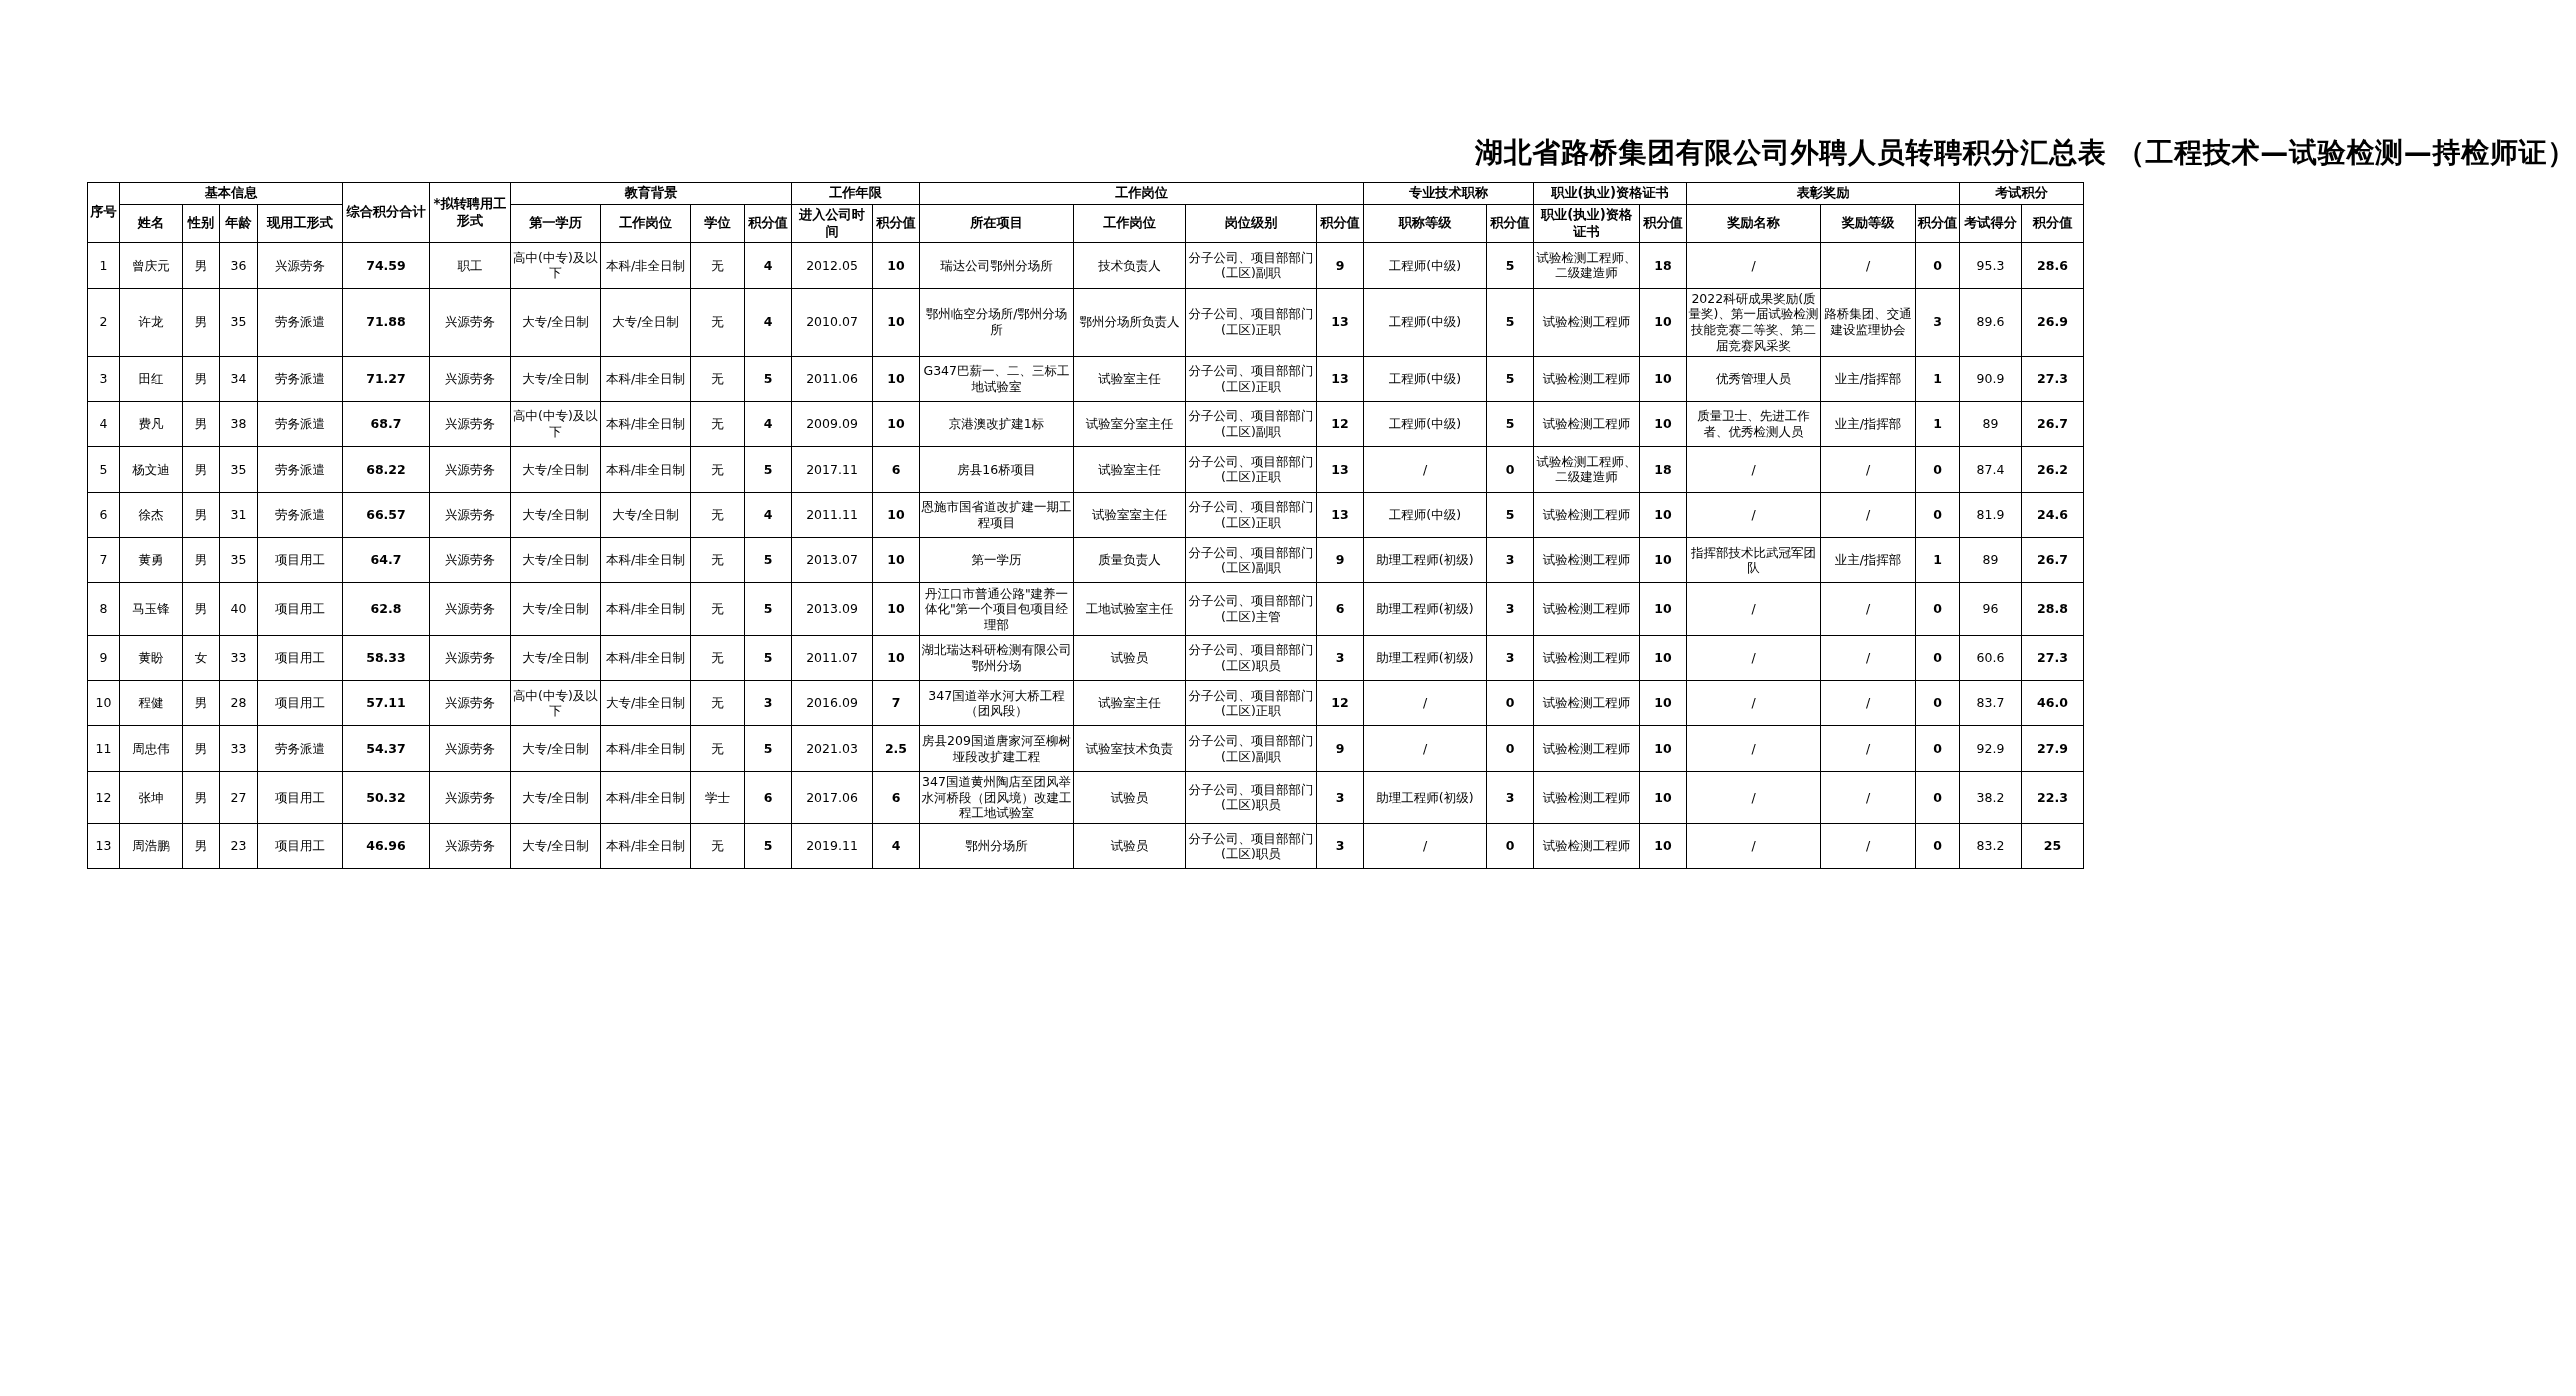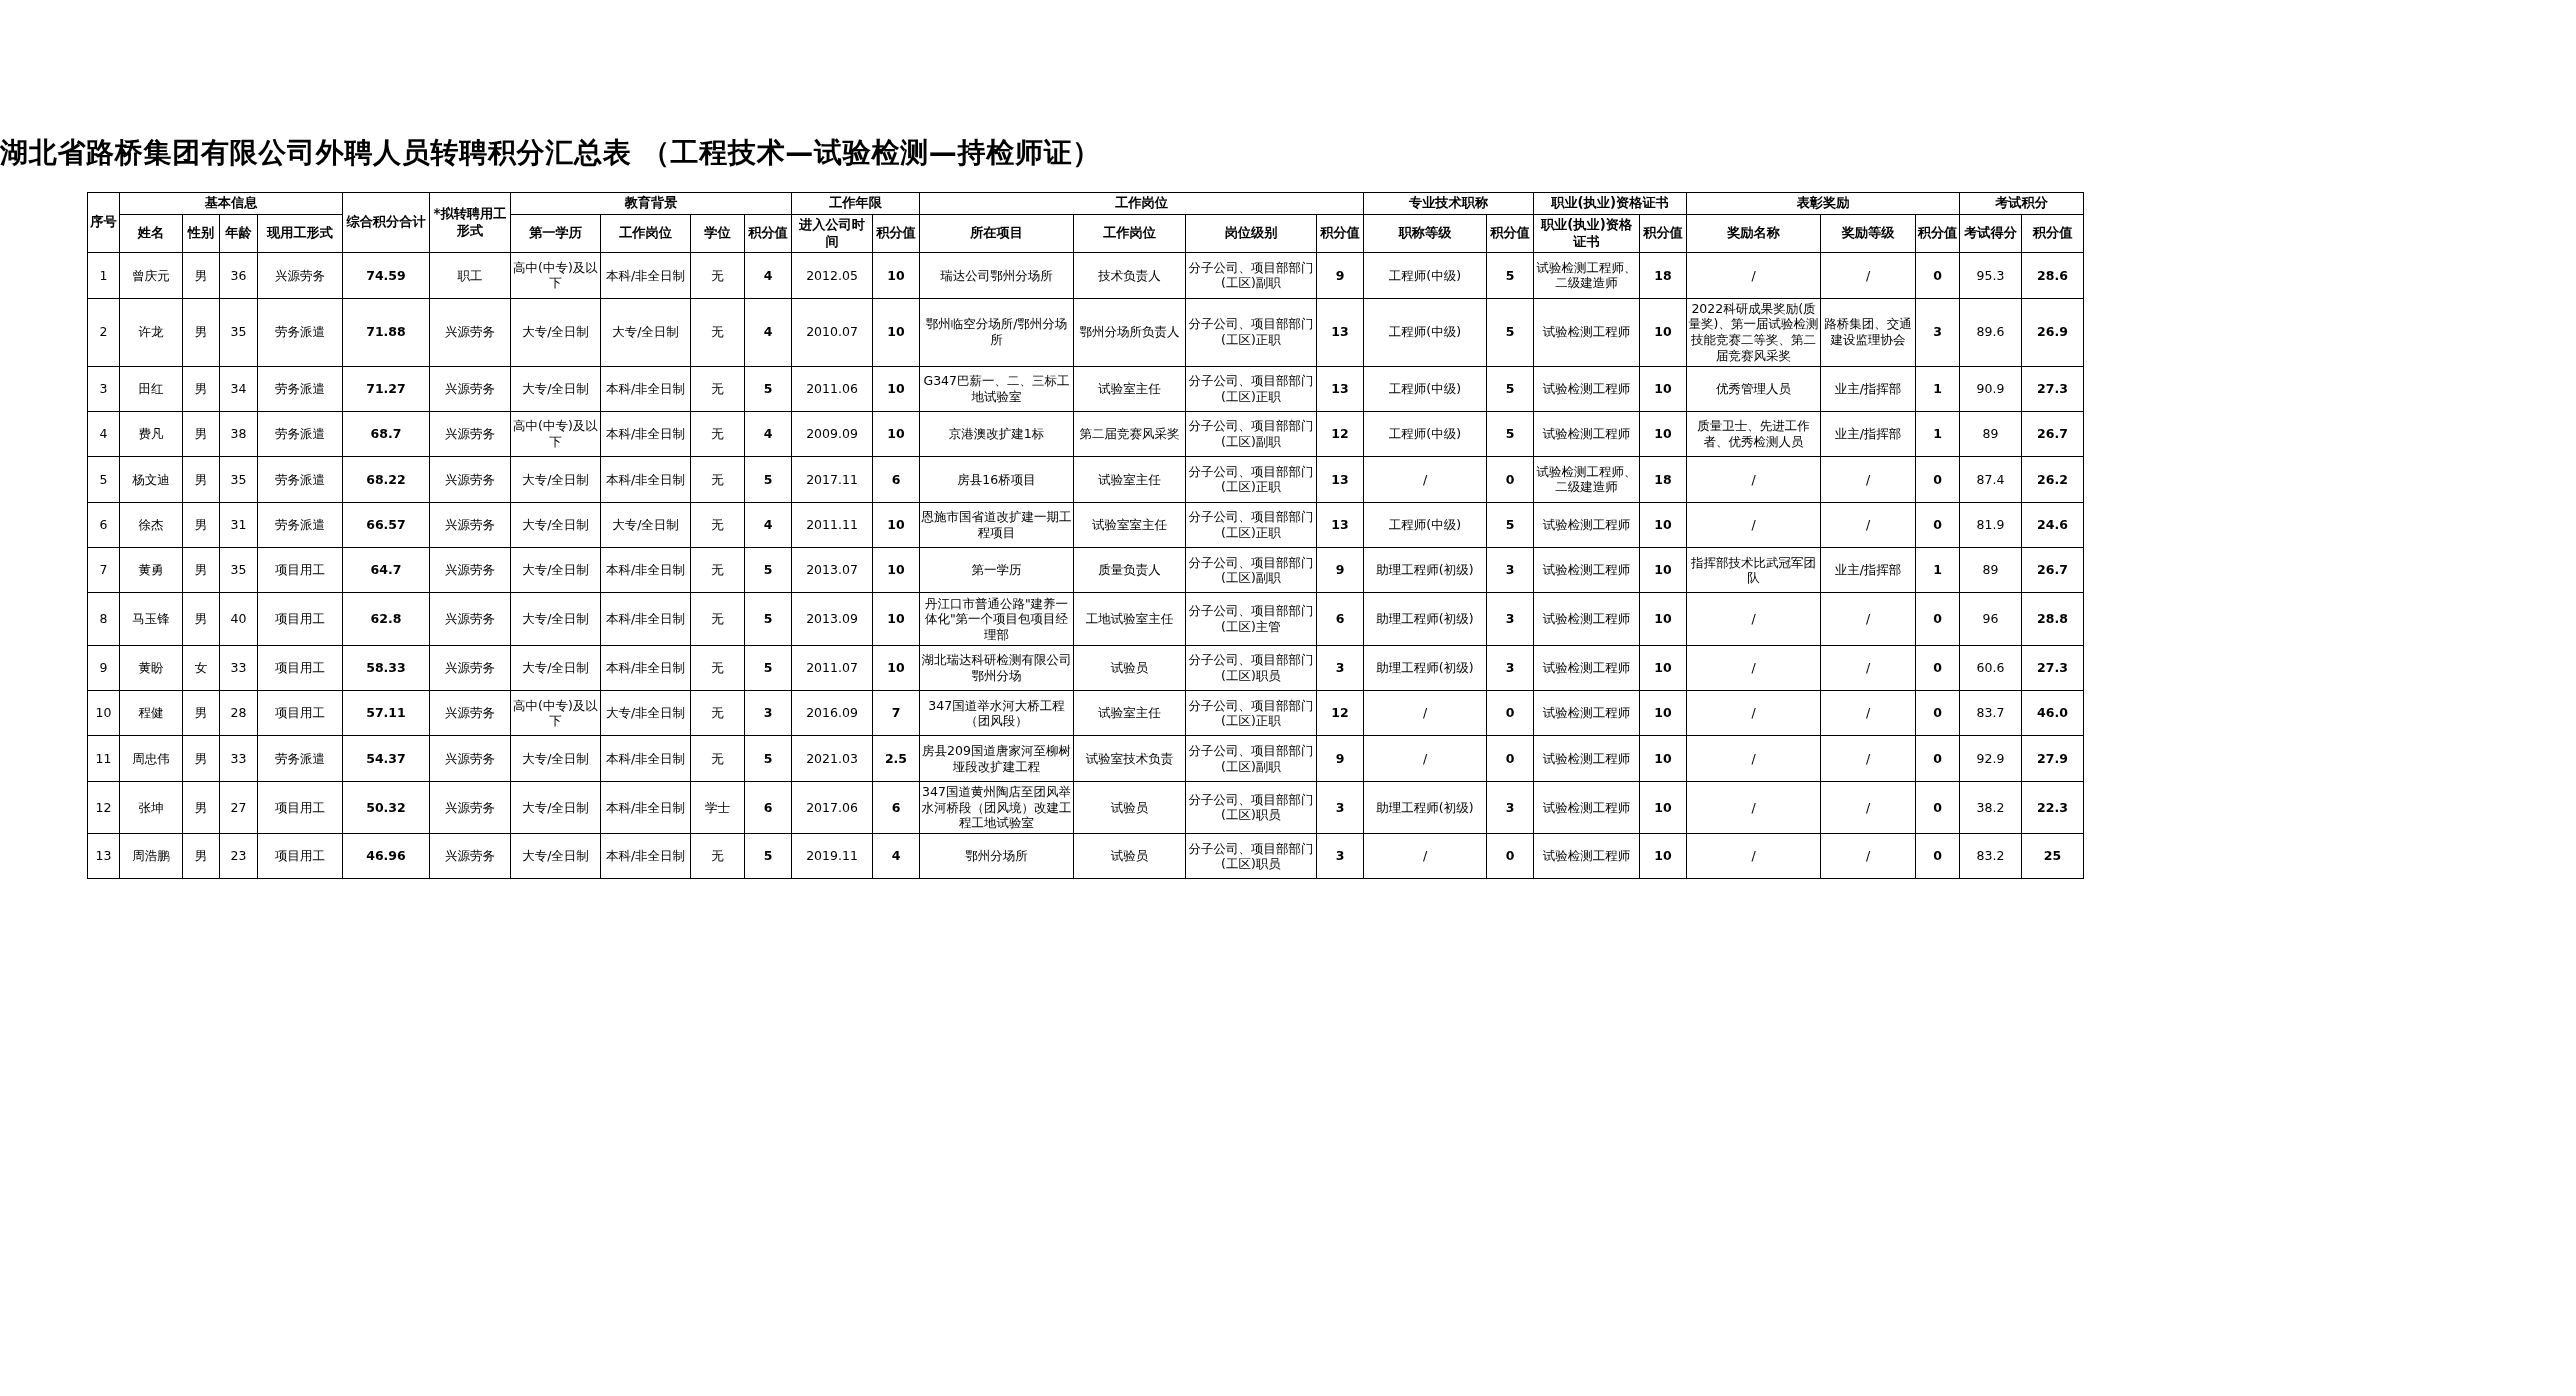--- a/index.html
+++ b/index.html
@@ -15,26 +15,26 @@
     overflow: hidden;
   }
   .page {
     position: relative;
     width: 2576px;
     height: 1397px;
     box-sizing: border-box;
     padding: 0;
   }
   .doc-title {
-    text-align: left;
+    text-align: right;
     font-size: 28px;
     font-weight: bold;
     letter-spacing: 0.7px;
     margin-top: 134px;
-    margin-bottom: 20px;
+    margin-bottom: 10px;
     color: #000;
   }
   .table-wrap {
     margin: 0 87px;
   }
   table.main {
     border-collapse: collapse;
     width: 1918px;
     table-layout: fixed;
     margin-top: 8px;
@@ -255,21 +255,21 @@
             <td>劳务派遣</td>
             <td class="bold">68.7</td>
             <td>兴源劳务</td>
             <td>高中(中专)及以下</td>
             <td>本科/非全日制</td>
             <td>无</td>
             <td class="bold">4</td>
             <td>2009.09</td>
             <td class="bold">10</td>
             <td>京港澳改扩建1标</td>
-            <td>第二届竞赛风采奖</td>
+            <td>试验室分室主任</td>
             <td>分子公司、项目部部门(工区)副职</td>
             <td class="bold">12</td>
             <td>工程师(中级)</td>
             <td class="bold">5</td>
             <td>试验检测工程师</td>
             <td class="bold">10</td>
             <td>质量卫士、先进工作者、优秀检测人员</td>
             <td>业主/指挥部</td>
             <td class="bold">1</td>
             <td>89</td>

